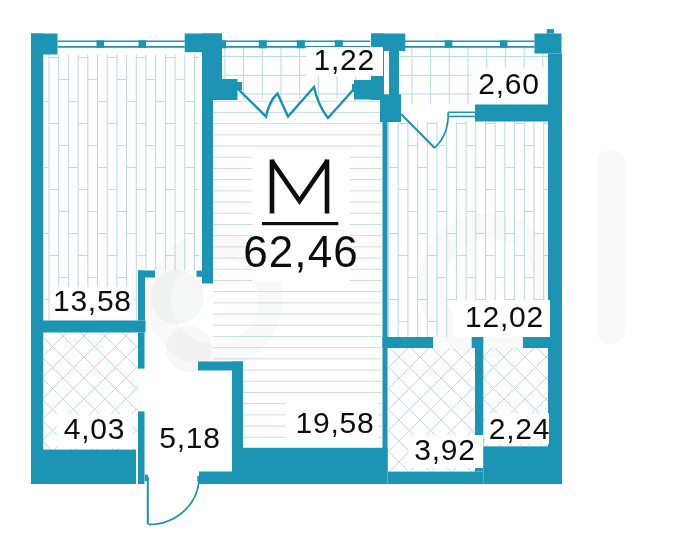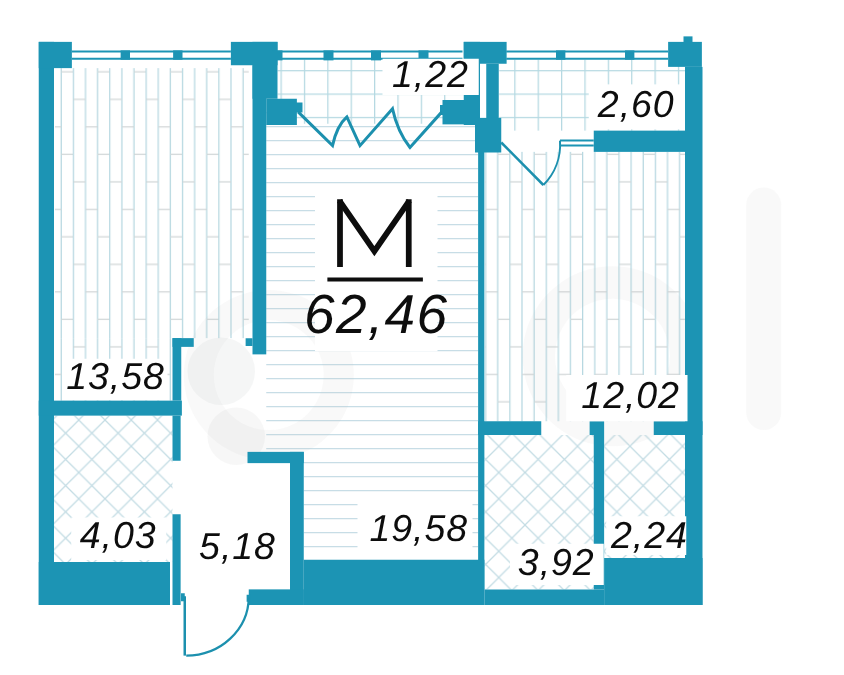--- a/index.html
+++ b/index.html
@@ -1,16 +1,16 @@
 <!DOCTYPE html>
 <html><head>
 <meta charset="utf-8">
 <style>
 html,body{margin:0;padding:0;background:#ffffff;}
-#plan{width:610px;height:540px;position:relative;font-family:"Liberation Sans",sans-serif;font-style:italic;}
+#plan{width:610px;height:540px;position:relative;font-family:"Liberation Sans",sans-serif;}
 text{font-family:"Liberation Sans",sans-serif;fill:#0d0d0d;}
 .lbl{font-size:30px;letter-spacing:0.75px;}
 .wall{fill:#1c94b4;}
 .win{stroke:#1c94b4;stroke-width:1.6;}
 .dl{stroke:#1c90ae;fill:none;}
 </style>
 </head>
 <body>
 <div id="plan">
 <svg width="675" height="540" viewBox="0 0 675 540" xmlns="http://www.w3.org/2000/svg">

